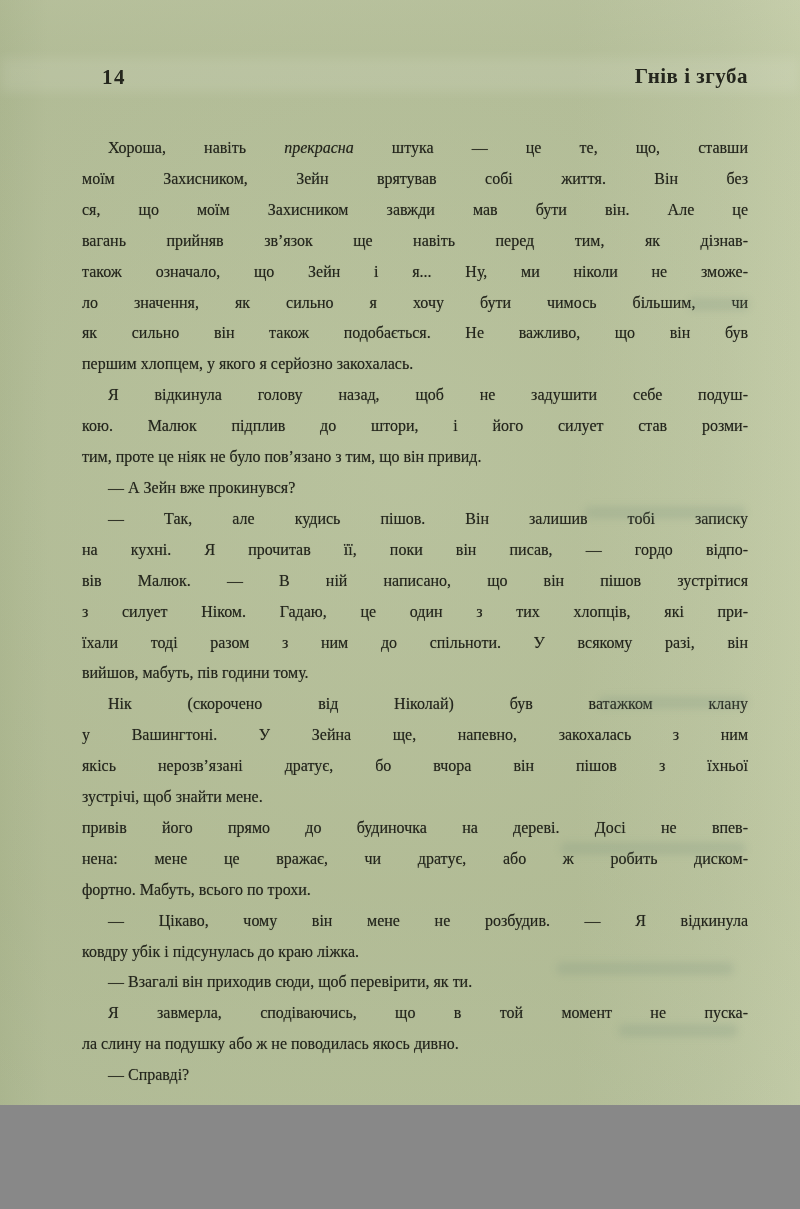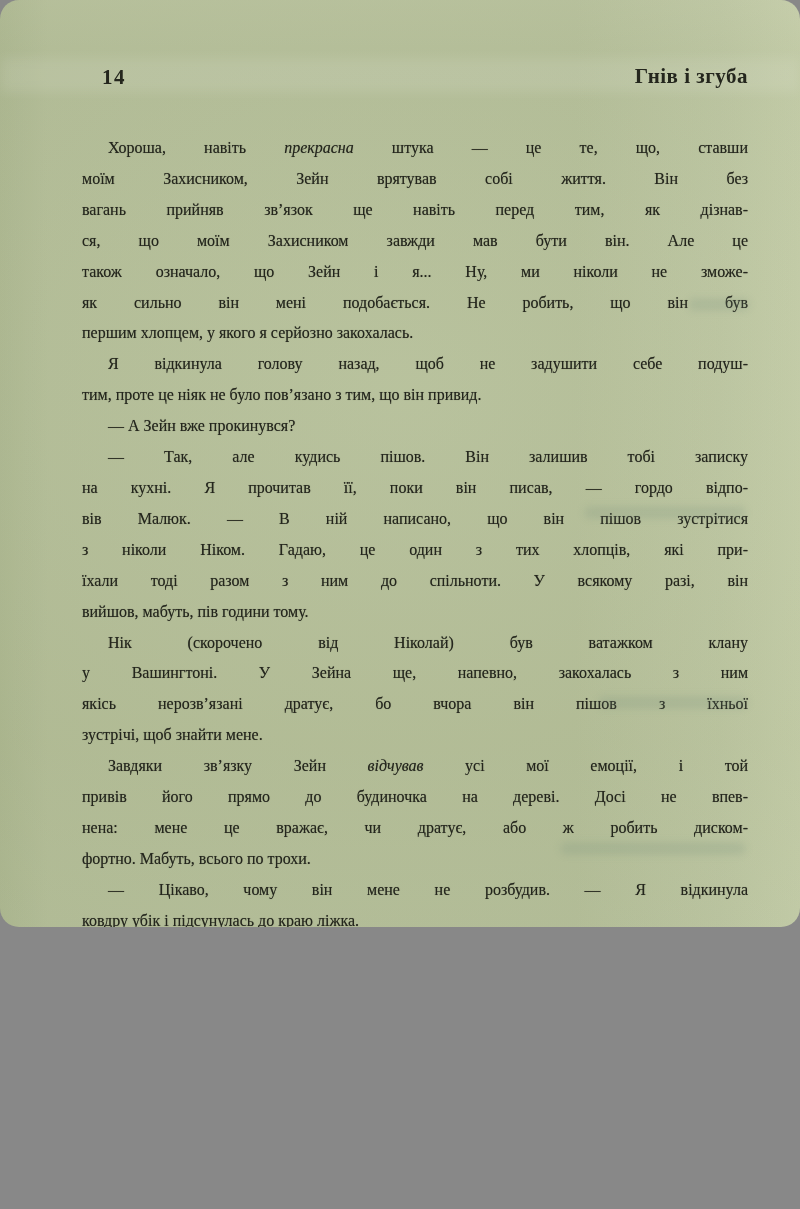--- a/index.html
+++ b/index.html
@@ -4,31 +4,30 @@
 <title>Book page</title>
 <style>
   :root{
     --paper:#d6dcc4;
     --paper-edge:#eaeeda;
     --ink:#24261d;
   }
   html,body{margin:0;padding:0;background:#888;}
   .page{
     position:relative;
-    width:800px;height:927px;
+    width:800px;height:1105px;
     margin:0 auto;
     overflow:hidden;
     font-family:"Liberation Serif","DejaVu Serif",serif;
     color:var(--ink);
     background:
       radial-gradient(130% 95% at 50% 42%, rgba(255,255,255,0.07), rgba(40,50,30,0.05) 85%),
       linear-gradient(180deg, #dce1cb 0%, var(--paper) 7%, #d5dbc2 80%, #d9dfc8 100%),
       linear-gradient(90deg, #ced5bb 0%, var(--paper) 6%, var(--paper) 72%, #e0e5d0 90%, var(--paper-edge) 100%);
     background-blend-mode:normal,multiply,normal;
-    border-radius:19px;
   }
   .glare-band{
     position:absolute;left:0;top:58px;width:100%;height:34px;
     background:rgba(255,255,255,0.10);
     filter:blur(6px);
     pointer-events:none;
   }
   .header{
     position:absolute;top:63px;left:82px;width:666px;height:30px;
     font-weight:bold;font-size:21px;line-height:26px;
@@ -64,59 +63,64 @@
 
   <div class="header">
     <span class="pagenum">14</span>
     <span class="running-title">Гнів і згуба</span>
   </div>
 
   <div class="pagebody">
       <div class="para">
         <div class="line pfirst">Хороша, навіть <i>прекрасна</i> штука — це те, що, ставши</div>
         <div class="line">моїм Захисником, Зейн врятував собі життя. Він без</div>
+        <div class="line">ся, що моїм Захисником завжди мав бути він. Але це</div>
         <div class="line">вагань прийняв зв’язок ще навіть перед тим, як дізнав-</div>
-        <div class="line">ся, що моїм Захисником завжди мав бути він. Але це</div>
         <div class="line">також означало, що Зейн і я... Ну, ми ніколи не зможе-</div>
-        <div class="line">як сильно він мені подобається. Не робить, що він був</div>
+        <div class="line">ло значення, як сильно я хочу бути чимось більшим, чи</div>
+        <div class="line">як сильно він також подобається. Не важливо, що він був</div>
         <div class="line plast">першим хлопцем, у якого я серйозно закохалась.</div>
       </div>
       <div class="para">
         <div class="line pfirst">Я відкинула голову назад, щоб не задушити себе подуш-</div>
+        <div class="line">кою. Малюк підплив до штори, і його силует став розми-</div>
         <div class="line plast">тим, проте це ніяк не було пов’язано з тим, що він привид.</div>
       </div>
       <div class="para">
         <div class="line pfirst plast">— А Зейн вже прокинувся?</div>
       </div>
       <div class="para">
         <div class="line pfirst">— Так, але кудись пішов. Він залишив тобі записку</div>
         <div class="line">на кухні. Я прочитав її, поки він писав, — гордо відпо-</div>
         <div class="line">вів Малюк. — В ній написано, що він пішов зустрітися</div>
-        <div class="line">з ніколи Ніком. Гадаю, це один з тих хлопців, які при-</div>
+        <div class="line">з силует Ніком. Гадаю, це один з тих хлопців, які при-</div>
         <div class="line">їхали тоді разом з ним до спільноти. У всякому разі, він</div>
         <div class="line plast">вийшов, мабуть, пів години тому.</div>
       </div>
       <div class="para">
         <div class="line pfirst">Нік (скорочено від Ніколай) був ватажком клану</div>
         <div class="line">у Вашингтоні. У Зейна ще, напевно, закохалась з ним</div>
         <div class="line">якісь нерозв’язані дратує, бо вчора він пішов з їхньої</div>
         <div class="line plast">зустрічі, щоб знайти мене.</div>
       </div>
       <div class="para">
-        <div class="line pfirst">Завдяки зв’язку Зейн <i>відчував</i> усі мої емоції, і той</div>
         <div class="line">привів його прямо до будиночка на дереві. Досі не впев-</div>
         <div class="line">нена: мене це вражає, чи дратує, або ж робить диском-</div>
         <div class="line plast">фортно. Мабуть, всього по трохи.</div>
       </div>
       <div class="para">
         <div class="line pfirst">— Цікаво, чому він мене не розбудив. — Я відкинула</div>
         <div class="line plast">ковдру убік і підсунулась до краю ліжка.</div>
       </div>
       <div class="para">
         <div class="line pfirst plast">— Взагалі він приходив сюди, щоб перевірити, як ти.</div>
+      </div>
+      <div class="para">
+        <div class="line pfirst">Я завмерла, сподіваючись, що в той момент не пуска-</div>
+        <div class="line plast">ла слину на подушку або ж не поводилась якось дивно.</div>
       </div>
       <div class="para">
         <div class="line pfirst plast">— Справді?</div>
       </div>
     </div>
 
   <div class="smudge" style="left:688px;top:298px;width:62px;"></div>
   <div class="smudge" style="left:584px;top:506px;width:162px;"></div>
   <div class="smudge" style="left:598px;top:696px;width:150px;"></div>
   <div class="smudge" style="left:560px;top:842px;width:186px;"></div>

